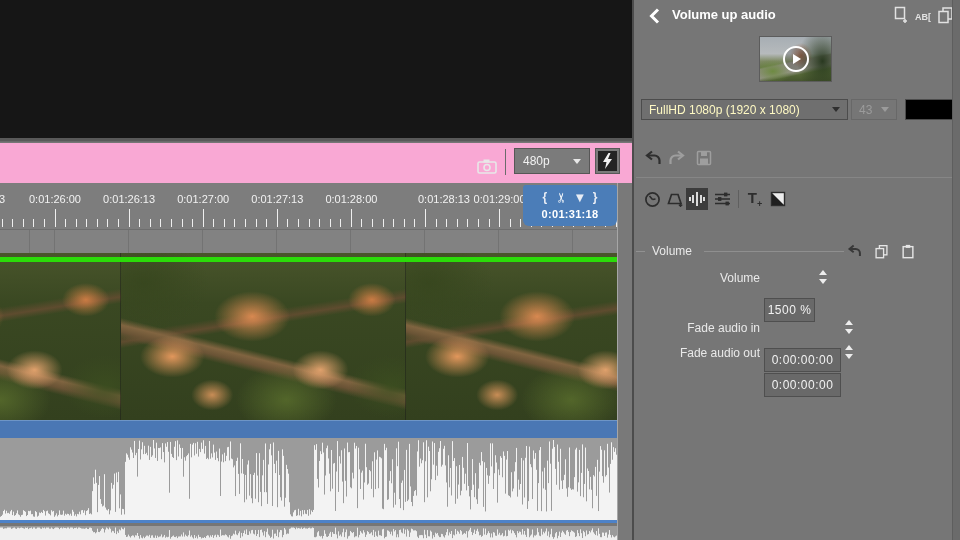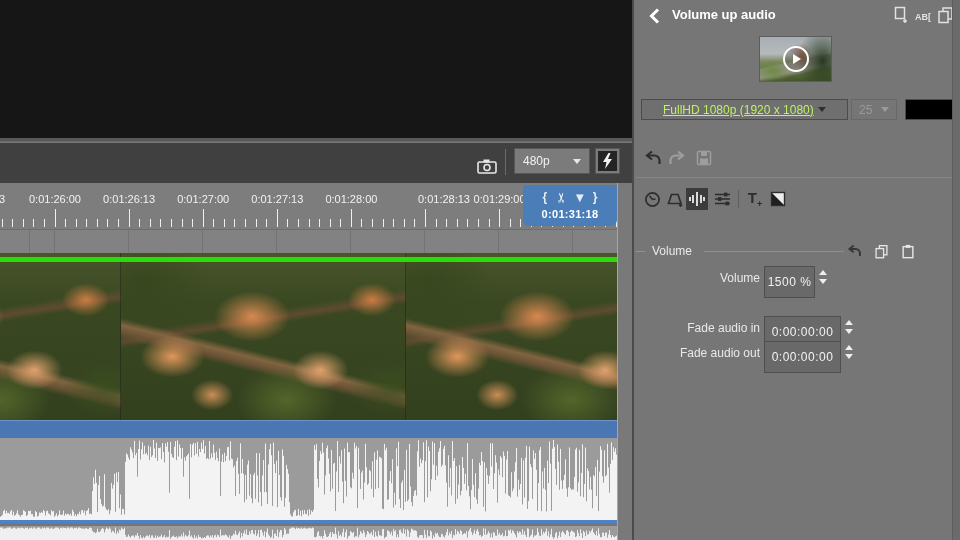--- a/index.html
+++ b/index.html
@@ -5,21 +5,21 @@
   html,body{margin:0;padding:0;background:#4a4a4a;}
   #app{position:relative;width:960px;height:540px;overflow:hidden;
        font-family:"Liberation Sans","DejaVu Sans",sans-serif;
        -webkit-font-smoothing:antialiased;background:#767676;}
   #app *{box-sizing:border-box;}
   .abs{position:absolute;}
 
   
   .preview{left:0;top:0;width:632px;height:138px;background:#161616;}
   .preview-divider{left:0;top:138px;width:632px;height:4px;background:#595959;border-bottom:1px solid #6a6a6a;}
-  .tl-toolbar{left:0;top:143px;width:632px;height:40px;background:#404040;padding-left:19px;}
+  .tl-toolbar{left:0;top:143px;width:632px;height:40px;background:#f9a8d4;padding-left:19px;}
   .icon-btn{position:absolute;display:flex;align-items:flex-end;justify-content:center;background:none;border:none;padding:0;cursor:pointer;}
   .tb-sep{position:absolute;left:505px;top:6px;width:1px;height:26px;background:#6b6b6b;}
   .quality-select{position:absolute;left:514px;top:5px;width:76px;height:26px;border:1px solid #575757;background:#7b7b7b;
       display:flex;align-items:center;padding:0 8px;color:#f2f2f2;font-size:12px;cursor:pointer;}
   .quality-select .chev{margin-left:auto;}
   .chev{width:0;height:0;border-left:4px solid transparent;border-right:4px solid transparent;border-top:5px solid #e8e8e8;}
   .bolt-btn{position:absolute;left:595px;top:5px;width:25px;height:26px;border:1px solid #585858;background:#7b7b7b;padding:2px;}
   .bolt-inner{width:100%;height:100%;background:#242424;display:flex;align-items:center;justify-content:center;}
 
   .ruler{left:0;top:183px;width:617px;height:46px;background:#7d7d7d;}
@@ -74,21 +74,21 @@
         radial-gradient(34px 44px at 88% 55%, rgba(35,52,26,.95), rgba(35,52,26,0) 75%),
         radial-gradient(16px 18px at 58% 42%, rgba(155,92,60,.9), rgba(155,92,60,0) 70%),
         radial-gradient(26px 16px at 18% 78%, rgba(108,138,62,.95), rgba(108,138,62,0) 75%),
         linear-gradient(168deg, rgba(0,0,0,0) 52%, rgba(148,144,138,.9) 55%, rgba(158,154,148,.9) 70%, rgba(0,0,0,0) 78%),
         linear-gradient(180deg, #a7aeb4 0%, #b6babc 38%, #7e8a64 55%, #5d713c 78%, #46552e 100%);}
   .play-overlay{position:absolute;left:50%;top:50%;transform:translate(-50%,-50%);width:26px;height:26px;border:2px solid #fff;
       border-radius:50%;display:flex;align-items:center;justify-content:center;background:rgba(60,60,60,.25);}
   .play-tri{width:0;height:0;border-top:5px solid transparent;border-bottom:5px solid transparent;border-left:8px solid #fff;margin-left:2px;}
 
   .res-select{position:absolute;left:7px;top:99px;width:207px;height:21px;background:#6f6f6f;border:1px solid #4c4c4c;
-      display:flex;align-items:center;padding:0 21px;color:#bef264;font-size:12px;cursor:pointer;text-decoration:underline;}
+      display:flex;align-items:center;padding:0 7px;color:#fef9c3;font-size:12px;cursor:pointer;}
   .res-select .chev{margin-left:auto;border-top-color:#2f2f2f;}
   .fps-select{position:absolute;left:217px;top:99px;width:46px;height:21px;border:1px solid rgba(88,88,88,.45);
       display:flex;align-items:center;padding:0 7px;color:#9b9b9b;font-size:12px;}
   .fps-select .chev{margin-left:auto;border-top-color:#9b9b9b;}
   .swatch{position:absolute;left:271px;top:99px;width:48px;height:21px;background:#000;border:1px solid #4c4c4c;cursor:pointer;}
 
   .export-btn{position:absolute;left:90px;top:144px;width:100px;height:23px;background:#70a81f;border:1px solid #5d8c17;
       color:#fff;font-size:12px;display:flex;align-items:center;justify-content:center;gap:6px;cursor:pointer;}
   .p-divider{position:absolute;left:2px;top:177px;width:318px;height:1px;background:#616161;border-bottom:1px solid #868686;}
 
@@ -101,22 +101,22 @@
   .section-bar{position:absolute;left:0;top:213px;width:320px;height:20px;background:#7f7f7f;
       color:#fff;font-size:12px;font-weight:bold;display:flex;align-items:center;padding:0 9px;}
 
   .group-head{position:absolute;left:0;width:320px;height:16px;}
   .g-dash{position:absolute;left:2px;top:8px;width:9px;height:1px;background:#919191;}
   .g-label{position:absolute;left:18px;top:1px;font-size:12px;color:#e9e9e9;}
   .g-line{position:absolute;top:8px;height:1px;background:#8f8f8f;}
   .g-icon{position:absolute;top:0;width:17px;height:16px;display:flex;align-items:center;justify-content:center;cursor:pointer;}
 
   .field-label{position:absolute;font-size:12px;color:#e9e9e9;text-align:right;}
-  .field-box{position:absolute;height:32px;background:#696969;border:1px solid #4f4f4f;color:#f2f2f2;font-size:12px;
-      display:flex;align-items:center;justify-content:center;letter-spacing:.5px;cursor:text;}
+  .field-box{position:absolute;height:24px;background:#696969;border:1px solid #4f4f4f;color:#f2f2f2;font-size:12px;
+      display:flex;align-items:center;justify-content:center;letter-spacing:.5px;cursor:text;margin-top:32px;}
   .spin{position:absolute;width:11px;height:21px;display:flex;flex-direction:column;align-items:center;justify-content:center;gap:4px;cursor:pointer;}
   .spin-up{width:0;height:0;border-left:4px solid transparent;border-right:4px solid transparent;border-bottom:5px solid #ededed;}
   .spin-dn{width:0;height:0;border-left:4px solid transparent;border-right:4px solid transparent;border-top:5px solid #ededed;}
 
   .separate-btn{position:absolute;left:0;top:367px;width:320px;height:20px;background:#8a8a8a;border:none;
       color:#fff;font-size:12px;cursor:pointer;font-family:inherit;}
 
   svg{display:block;}
 </style>
 </head>
@@ -1516,21 +1516,21 @@
       <div class="play-overlay">
           <div class="play-tri"></div>
         </div>
     </div>
 
     <div class="res-select">
       <span>FullHD 1080p (1920 x 1080)</span>
       <span class="chev"></span>
     </div>
     <div class="fps-select">
-      <span>25</span>
+      <span>43</span>
       <span class="chev"></span>
     </div>
     <div class="swatch"></div>
 
     <button class="icon-btn" style="left:8px;top:146px;width:22px;height:20px;">
       <svg width="18" height="16" viewBox="0 0 18 16">
         <path d="M8 1.5 L3 5.5 L8 9.5" fill="none" stroke="#2f2f2f" stroke-width="2.2"></path>
         <path d="M3.5 5.5 H10.5 A5 5 0 0 1 15.5 10.5 V14" fill="none" stroke="#2f2f2f" stroke-width="2.2"></path>
       </svg>
     </button>

